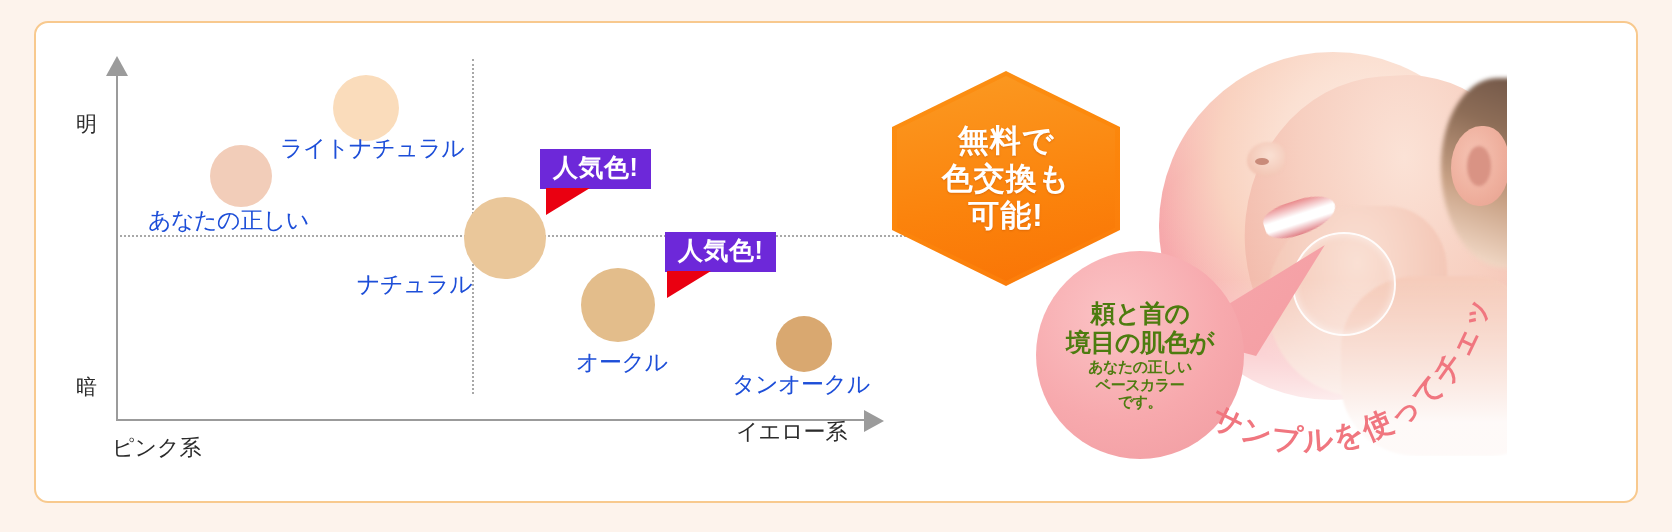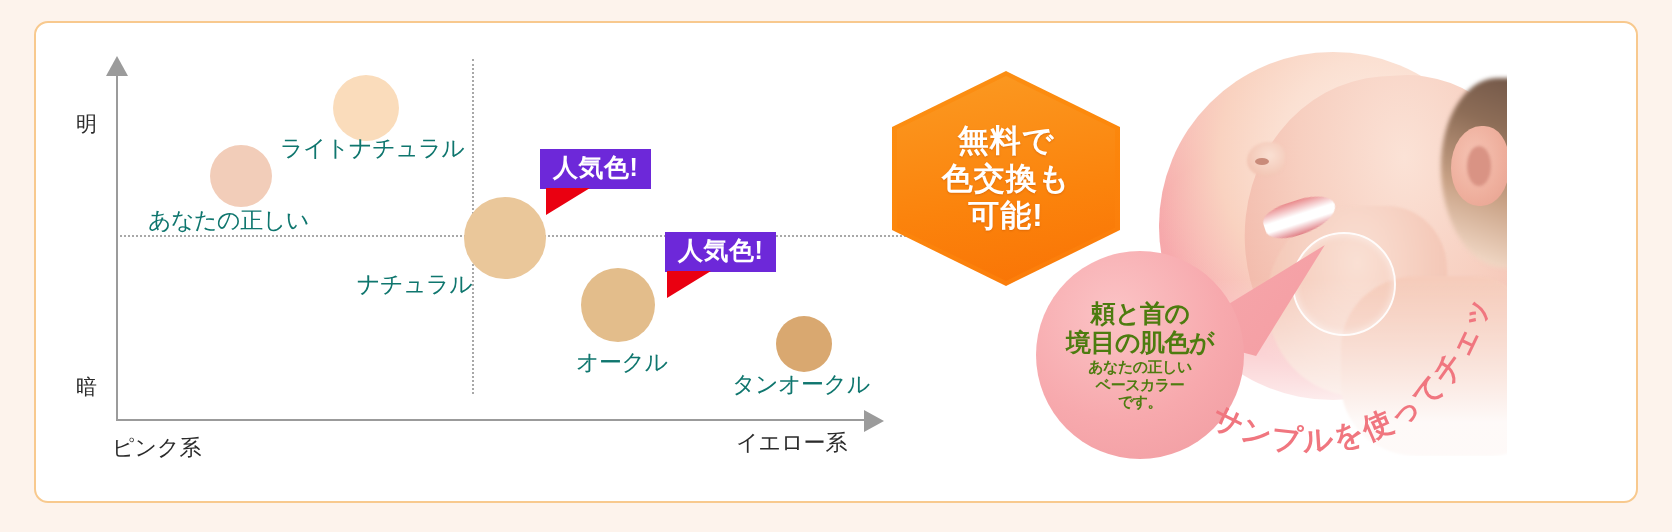--- a/index.html
+++ b/index.html
@@ -44,36 +44,36 @@
     border-bottom:11px solid transparent;
     border-left:20px solid #9b9b9b;
   }
 
   .axis-label {
     position:absolute; color:#2b2b2b; font-size:21px; white-space:nowrap;
   }
   .lbl-bright { left:40px; top:87px; }
   .lbl-dark   { left:40px; top:350px; }
   .lbl-pink   { left:76px; top:410px; font-size:22px; }
-  .lbl-yellow { left:700px; top:405px; font-size:22px; }
+  .lbl-yellow { left:700px; top:394px; font-size:22px; }
 
   
   .guide-v {
     position:absolute; left:436px; top:36px; width:0; height:335px;
     border-left:2px dotted #a8a8a8;
   }
   .guide-h {
     position:absolute; left:84px; top:212px; width:786px; height:0;
     border-top:2px dotted #a8a8a8;
   }
 
   
   .dot { position:absolute; border-radius:50%; }
   .dot-label {
-    position:absolute; color:#0f766e; font-size:23px; white-space:nowrap;
+    position:absolute; color:#1d4ed8; font-size:23px; white-space:nowrap;
     letter-spacing:-.5px;
   }
 
   
   .badge-pop { position:absolute; }
   .badge-pop .box {
     background:#6d28d9; color:#fff; font-size:25px; font-weight:bold;
     padding:5px 13px 7px 13px; line-height:1.1; white-space:nowrap;
     letter-spacing:.5px;
   }

